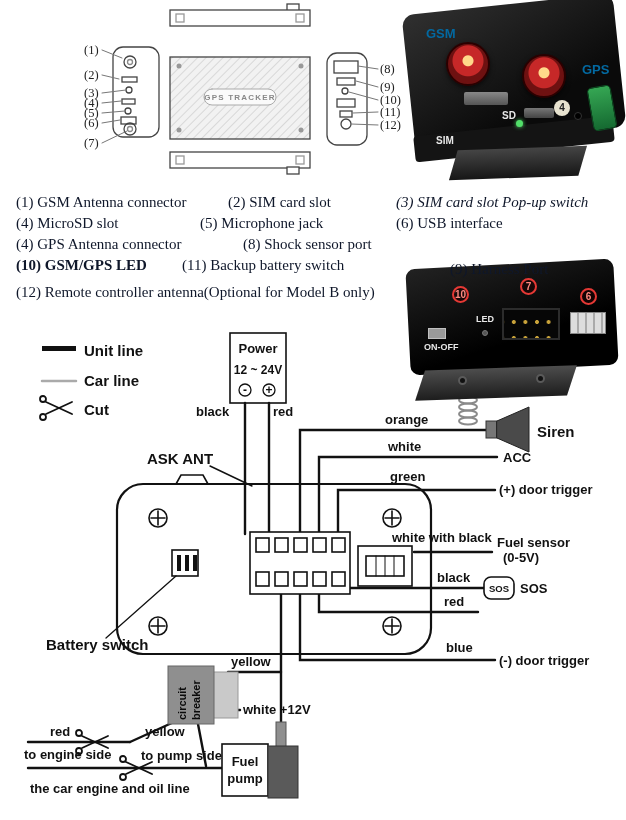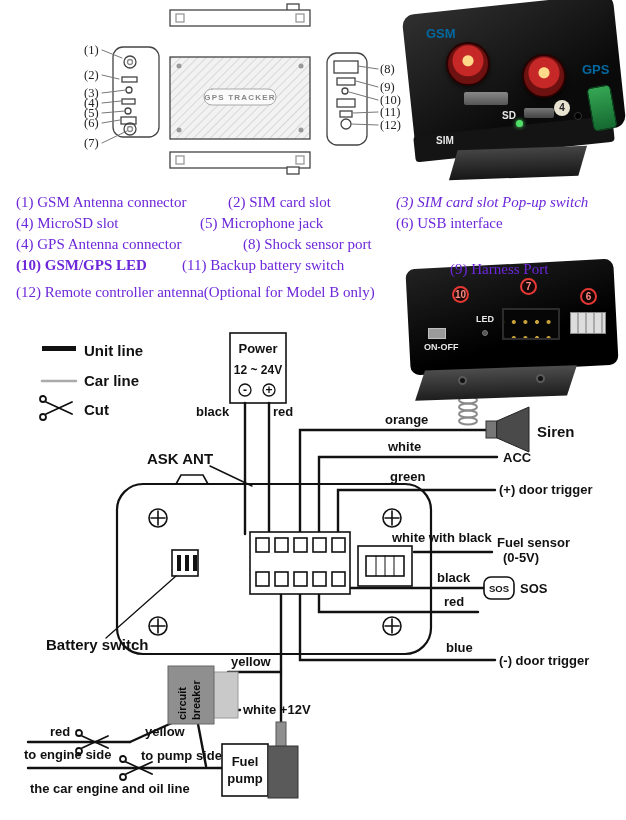--- a/index.html
+++ b/index.html
@@ -9,21 +9,21 @@
   svg text{font-family:"Liberation Sans",sans-serif;}
   .wl{font-weight:bold;font-size:13px;fill:#111;}
   .wl2{font-weight:bold;font-size:15px;fill:#111;}
   .pv{font-weight:bold;font-size:12px;fill:#111;}
   .co{font-family:"Liberation Serif",serif;font-size:12.5px;fill:#222;}
   .tiny{font-weight:bold;font-size:9.5px;fill:#111;}
   .cb{font-weight:bold;font-size:11px;fill:#0a0a0a;}
   .brand{font-weight:bold;font-size:8px;letter-spacing:1.2px;fill:#888;}
 
   .parts-list{position:absolute;left:0;top:190px;width:626px;height:110px;}
-  .pl{position:absolute;font:15px "Liberation Serif",serif;color:#6d28d9;white-space:nowrap;}
+  .pl{position:absolute;font:15px "Liberation Serif",serif;color:#0f172a;white-space:nowrap;}
 
   .photo{position:absolute;overflow:hidden;}
   .photo *{position:absolute;box-sizing:border-box;}
   .gold{color:#0369a1;font:bold 13px "Liberation Sans",sans-serif;white-space:nowrap;}
   .wht{color:#e8e8e8;font:bold 10px "Liberation Sans",sans-serif;white-space:nowrap;}
   .wht2{color:#e8e8e8;font:bold 9px "Liberation Sans",sans-serif;white-space:nowrap;}
   .sma{border-radius:50%;border:2px solid #2a0000;
        background:radial-gradient(circle at 50% 42%, #ffd98a 0 5px, #c62828 6px 15px, #6e1111 16px);
        box-shadow:0 2px 5px rgba(0,0,0,.6);}
   .badge{width:16px;height:16px;border-radius:50%;background:#e8e3d0;color:#222;

